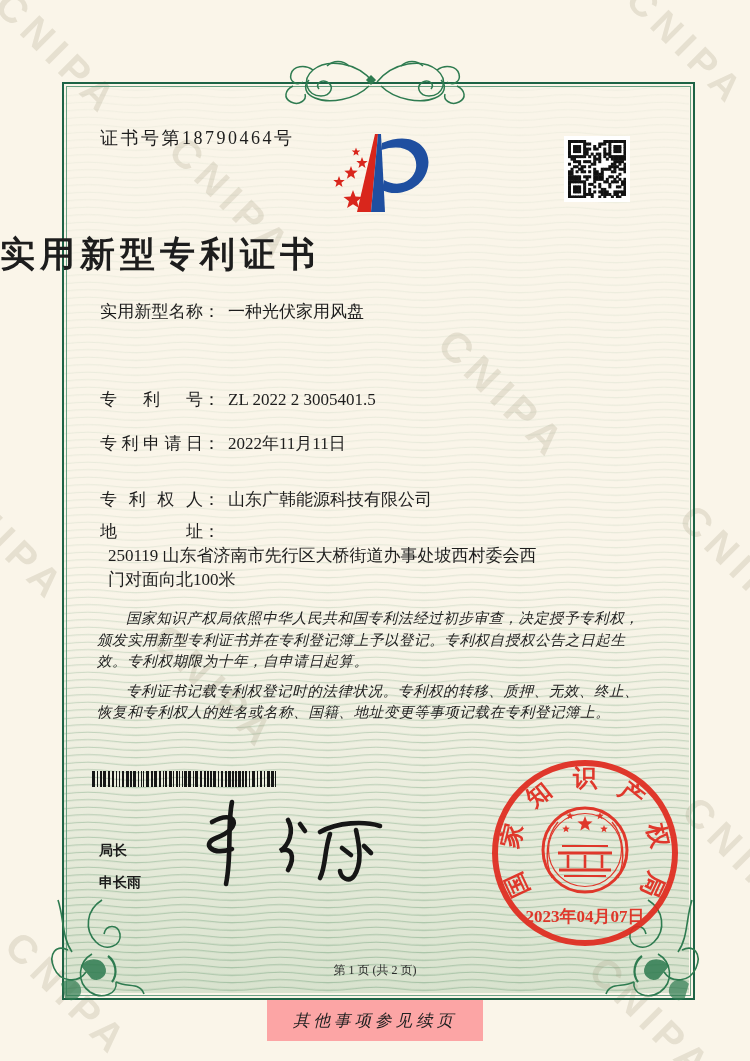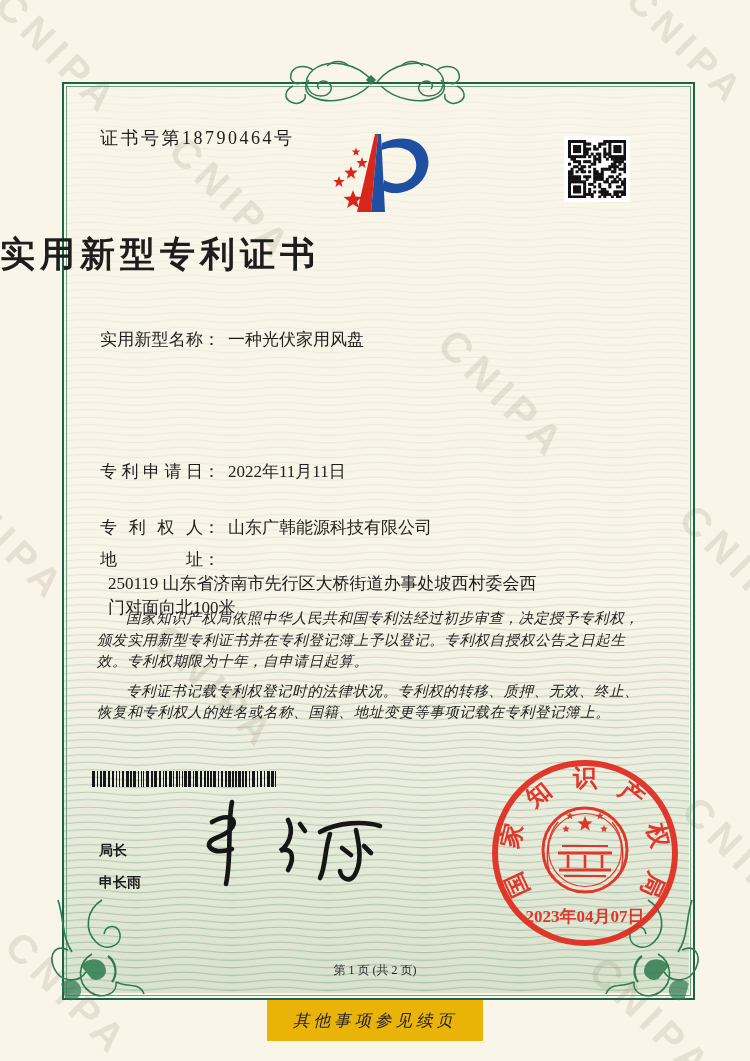--- a/index.html
+++ b/index.html
@@ -18,40 +18,40 @@
   .wm{position:absolute;z-index:1;color:rgba(150,139,112,0.20);
     font-family:"Liberation Sans","DejaVu Sans",sans-serif;font-weight:bold;
     letter-spacing:7px;transform:rotate(45deg);transform-origin:0 0;white-space:nowrap;}
   
   .cert-no{position:absolute;left:100px;top:126px;font-size:18px;letter-spacing:2.5px;z-index:2;text-align:center;}
   .logo{position:absolute;left:322px;top:131px;z-index:2;}
   .qr-wrap{position:absolute;left:564px;top:136px;width:66px;height:66px;background:#ffffff;
     z-index:2;display:flex;align-items:center;justify-content:center;}
   .title{position:absolute;left:0;top:231px;width:750px;text-align:left;
     font-size:35px;font-weight:bold;letter-spacing:5px;z-index:2;}
-  .row{position:absolute;left:100px;width:560px;font-size:17px;line-height:24px;z-index:2;margin-top:28px;}
+  .row{position:absolute;left:100px;width:560px;font-size:17px;line-height:24px;z-index:2;}
   .lbl{display:inline-block;width:103px;text-align:justify;text-align-last:justify;
     vertical-align:top;}
   .colon{display:inline-block;vertical-align:top;}
   .val{display:inline-block;margin-left:8px;vertical-align:top;max-width:438px;}
   .grant2{position:absolute;left:343px;top:0;white-space:nowrap;}
   .grant2 .lbl{width:100px;}
   .paras{position:absolute;left:97px;top:608px;width:554px;z-index:2;
     font-size:14.5px;line-height:21.5px;font-style:italic;letter-spacing:0.6px;color:#222;}
   .paras p{margin:0 0 8px 0;text-indent:2em;}
   .barcode{position:absolute;left:92px;top:771px;z-index:2;}
   .officer{position:absolute;left:99px;top:834px;z-index:2;
     font-family:"Liberation Sans","DejaVu Sans",sans-serif;font-weight:600;
     font-size:14px;line-height:32px;color:#1c1c1c;}
   .signature{position:absolute;left:196px;top:796px;z-index:2;}
   .seal{position:absolute;left:486px;top:756px;z-index:3;}
   .page-num{position:absolute;left:0;top:962px;width:750px;text-align:center;
     font-size:12px;z-index:2;color:#2a2a2a;}
   .cont-box{position:absolute;left:267px;top:1000px;width:216px;height:41px;
-    background:#eab308;z-index:2;text-align:center;line-height:41px;
+    background:#fca5a5;z-index:2;text-align:center;line-height:41px;
     font-size:16.5px;font-style:italic;letter-spacing:4px;color:#222;}
   .orn{position:absolute;z-index:2;}
 </style>
 </head>
 <body>
 
 <div class="page">
 
   <svg class="waves" width="625" height="908">
     <defs>
@@ -433,20 +433,23 @@
         <rect x="47.91" y="55.48" width="3" height="3" fill="#111"></rect>
         <rect x="50.43" y="55.48" width="3" height="3" fill="#111"></rect>
       </svg>
   </div>
 
   <div class="title">实用新型专利证书</div>
 
   <div class="row" style="top:300px">
     <span class="lbl">实用新型名称</span><span class="colon">：</span><span class="val">一种光伏家用风盘</span>
   </div>
+  <div class="row" style="top:388px">
+    <span class="lbl">专利号</span><span class="colon">：</span><span class="val">ZL 2022 2 3005401.5</span>
+  </div>
   <div class="row" style="top:432px">
     <span class="lbl">专利申请日</span><span class="colon">：</span><span class="val">2022年11月11日</span>
   </div>
   <div class="row" style="top:488px">
     <span class="lbl">专利权人</span><span class="colon">：</span><span class="val">山东广韩能源科技有限公司</span>
   </div>
   <div class="row" style="top:520px">
     <span class="lbl">地址</span><span class="colon">：</span><span class="val">250119 山东省济南市先行区大桥街道办事处坡西村委会西门对面向北100米</span>
   </div>
 

